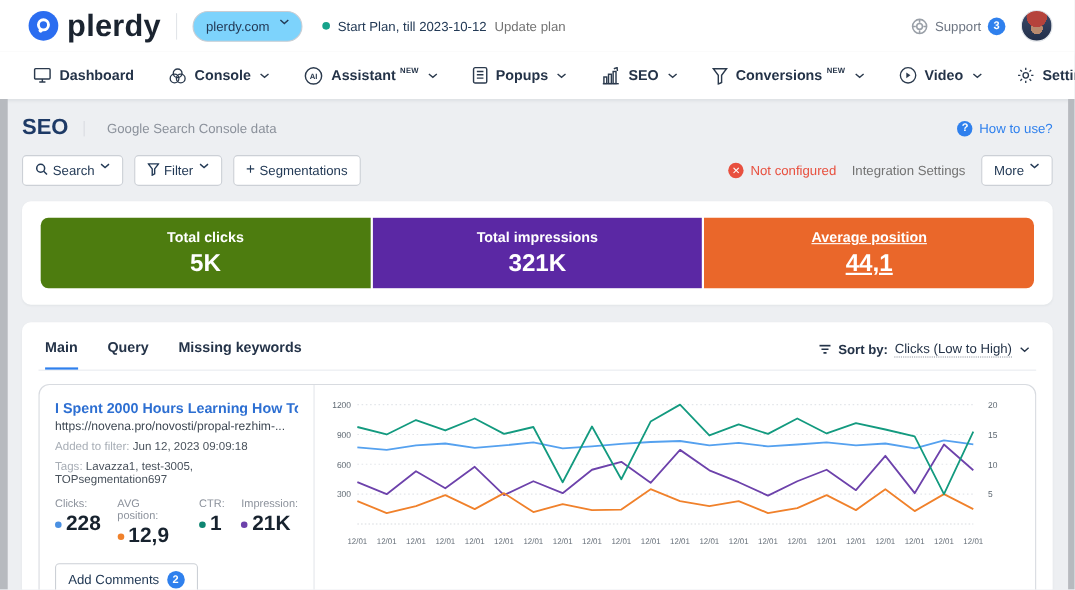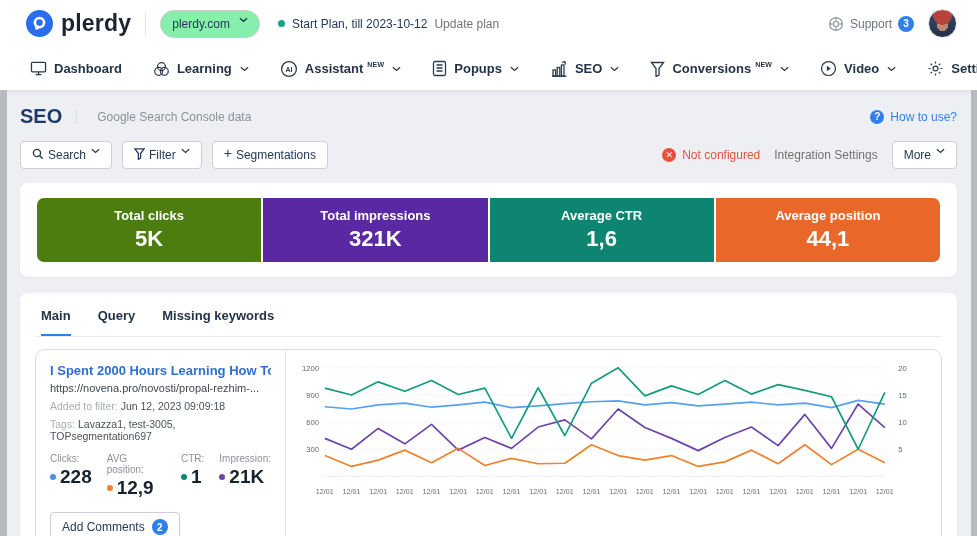--- a/index.html
+++ b/index.html
@@ -8,23 +8,23 @@
 
   
   .edge { position:absolute; top:90px; bottom:0; width:7px; background:#b7babf; z-index:5; }
   .edge.left { left:0; } .edge.right { right:0; width:6px; }
 
   
   .topbar { height:47px; background:#fff; display:flex; align-items:center; padding:0 20px 0 26px; }
   .logo { display:flex; align-items:center; gap:8px; }
   .logo-mark { width:27px; height:27px; border-radius:50%; background:#2b6df0; display:flex; align-items:center; justify-content:center; }
   .logo-mark svg { display:block; }
-  .logo-word { font-size:23px; font-weight:bold; color:#1b2430; letter-spacing:.2px; }
+  .logo-word { font-size:28px; font-weight:bold; color:#1b2430; letter-spacing:.2px; }
   .v-div { width:1px; height:24px; background:#e2e5e9; margin:0 14px; }
-  .domain-btn { display:flex; align-items:flex-start; gap:8px; border:1px solid #c9cdd3; border-radius:14px; background:#86efac; padding:6px 11px; font-size:12px; color:#233a56; cursor:pointer; }
+  .domain-btn { display:flex; align-items:flex-start; gap:8px; border:1px solid #c9cdd3; border-radius:14px; background:#7dd3fc; padding:6px 11px; font-size:12px; color:#233a56; cursor:pointer; }
   .plan { display:flex; align-items:center; gap:7px; margin-left:18px; font-size:12px; }
   .dot-teal { width:7px; height:7px; border-radius:50%; background:#16a38b; }
   .link { color:#737373; text-decoration:none; cursor:pointer; }
   .top-right { margin-left:auto; display:flex; align-items:center; gap:8px; }
   .support { display:flex; align-items:center; gap:6px; font-size:12px; color:#6d7582; cursor:pointer; }
   .badge-blue { min-width:16px; height:16px; border-radius:50%; background:#2f80ed; color:#fff; font-size:10px; font-weight:bold; display:flex; align-items:center; justify-content:center; padding:0 3px; }
   .avatar { width:29px; height:29px; border-radius:50%; margin-left:6px; cursor:pointer;
     background:
       radial-gradient(circle at 50% 20%, #b5433c 0 36%, rgba(0,0,0,0) 37%),
       radial-gradient(circle at 50% 58%, #b98a6e 0 26%, rgba(0,0,0,0) 27%),
@@ -136,21 +136,21 @@
         <path d="M6 14.5h6M9 11.5v3"></path>
       </svg>
     <span>Dashboard</span>
   </div>
   <div class="nav-item">
     <svg width="17" height="16" viewBox="0 0 18 17" fill="none" stroke-width="1.3">
         <circle cx="9" cy="6" r="4.2"></circle>
         <circle cx="6" cy="11" r="4.2"></circle>
         <circle cx="12" cy="11" r="4.2"></circle>
       </svg>
-    <span>Learning</span>
+    <span>Console</span>
     <svg class="chev" width="9" height="6" viewBox="0 0 10 6">
         <path d="M1 1l4 3.5L9 1" fill="none" stroke="#2b3a4d" stroke-width="1.4"></path>
       </svg>
   </div>
   <div class="nav-item">
     <svg width="18" height="18" viewBox="0 0 18 18" fill="none" stroke-width="1.3">
         <circle cx="9" cy="9" r="7.4"></circle>
         <text x="9" y="12" font-size="7" font-weight="bold" text-anchor="middle" fill="#2b3a4d" stroke="none">AI</text>
       </svg>
     <span>Assistant</span>
@@ -265,36 +265,42 @@
   <div class="stats-wrap">
     <div class="stats">
       <div class="stat" style="background: #4d7c0f;">
         <span class="stat-label">Total clicks</span>
         <span class="stat-value">5K</span>
       </div>
       <div class="stat" style="background: rgb(91, 40, 164);">
         <span class="stat-label">Total impressions</span>
         <span class="stat-value">321K</span>
       </div>
-      <div class="stat" style="background: rgb(13, 133, 113);">
-        <span class="stat-label">Average CTR</span>
-        <span class="stat-value">1,6</span>
-      </div>
-      <div class="stat" style="background: rgb(234, 103, 42);">
+      <div class="stat" style="background: rgb(234, 103, 42); text-decoration: underline;">
         <span class="stat-label">Average position</span>
         <span class="stat-value">44,1</span>
       </div>
     </div>
   </div>
 
   <div class="main-card">
     <div class="tabs-row">
       <span class="tab active">Main</span>
       <span class="tab">Query</span>
       <span class="tab">Missing keywords</span>
+      <div class="sort">
+        <svg width="12" height="9" viewBox="0 0 12 9" stroke="#243348" stroke-width="1.4">
+            <path d="M1 1.2h10M2.8 4.5h6.4M4.6 7.8h2.8"></path>
+          </svg>
+        <span style="font-weight:bold">Sort by:</span>
+        <span class="sort-val">Clicks (Low to High)</span>
+        <svg class="chev" width="9" height="6" viewBox="0 0 10 6">
+            <path d="M1 1l4 3.5L9 1" fill="none" stroke="#243348" stroke-width="1.4"></path>
+          </svg>
+      </div>
     </div>
 
     <div class="item-card">
       <div class="item-left">
         <div class="item-title">I Spent 2000 Hours Learning How To...</div>
         <div class="item-url">https://novena.pro/novosti/propal-rezhim-...</div>
         <div class="meta"><span class="lbl">Added to filter:</span> <span class="val">Jun 12, 2023 09:09:18</span></div>
         <div class="meta"><span class="lbl">Tags:</span> <span class="val">Lavazza1, test-3005, TOPsegmentation697</span></div>
         <div class="metrics">
           <div class="metric">

